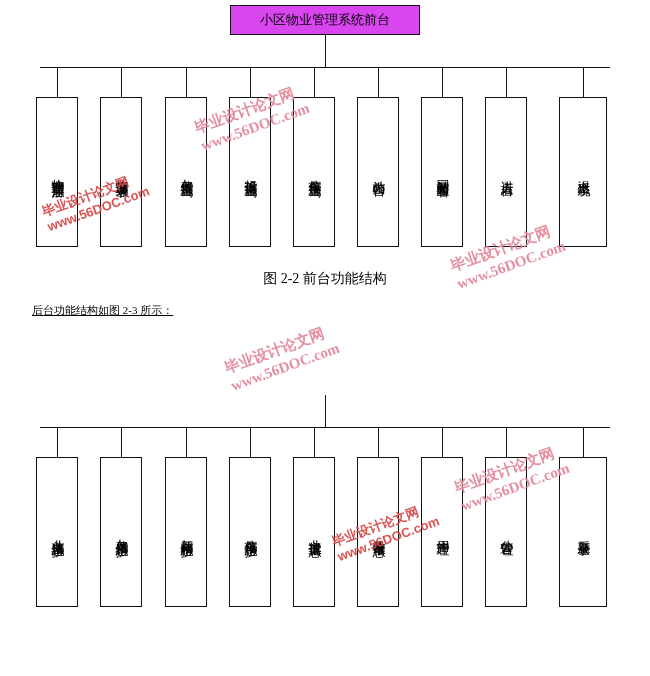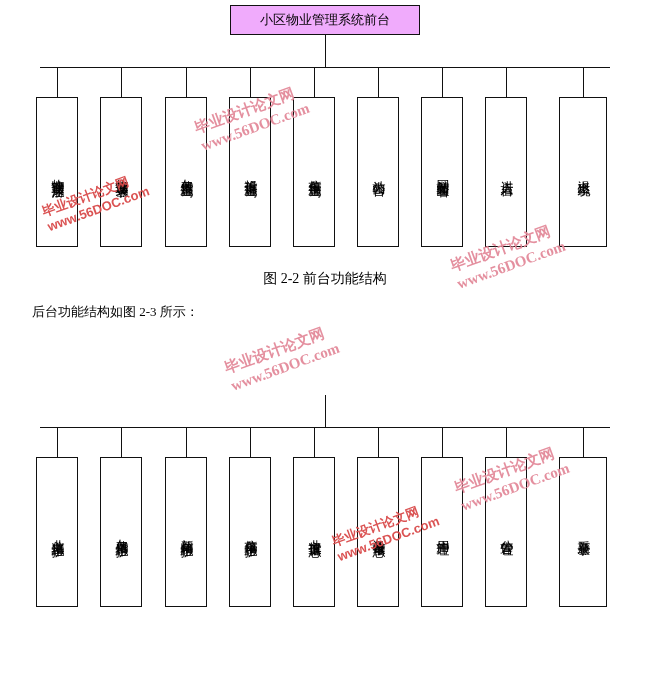--- a/index.html
+++ b/index.html
@@ -23,21 +23,21 @@
 
   
   .diagram {
     position: absolute;
     left: 0;
     width: 650px;
   }
   .root-box {
     position: absolute;
     border: 1px solid #111;
-    background: #f0abfc;
+    background: #d946ef;
     font-size: 13px;
     line-height: 1.2;
     text-align: center;
     display: flex;
     align-items: center;
     justify-content: center;
     box-sizing: border-box;
     z-index: 3;
   }
   .leaf-box {
@@ -71,23 +71,24 @@
   .caption {
     position: absolute;
     width: 650px;
     text-align: center;
     font-size: 14px;
     font-family: "Liberation Serif", serif;
     z-index: 4;
   }
   .para {
     position: absolute;
-    font-size: 13px;
+    font-size: 11px;
     font-family: "Liberation Serif", serif;
     z-index: 4;
+    text-decoration: underline;
   }
 
   
   .wm {
     position: absolute;
     z-index: 5;
     pointer-events: none;
     font-weight: bold;
     white-space: nowrap;
   }

